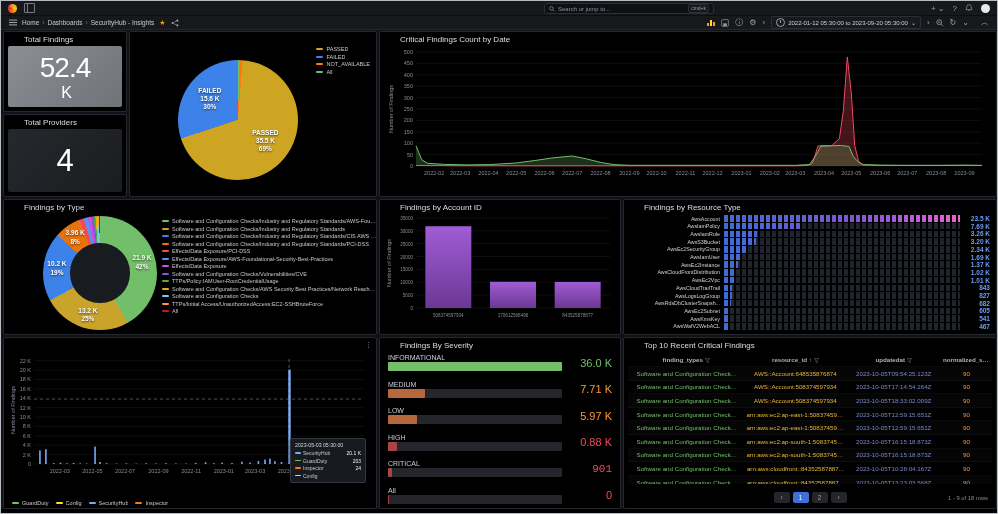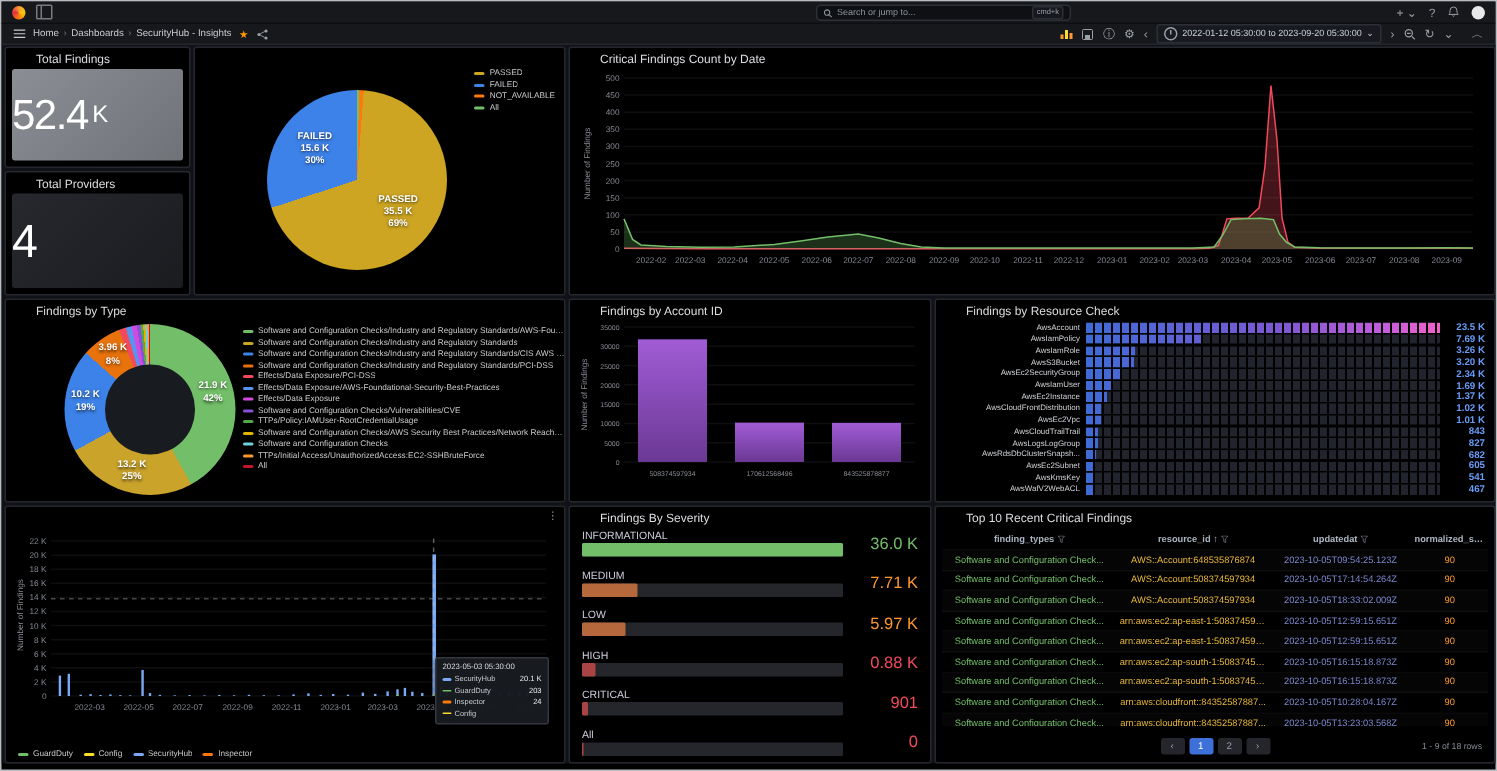--- a/index.html
+++ b/index.html
@@ -35,21 +35,21 @@
   #p-tp{left:2px;top:84px;width:124px;height:83px;}
   #p-comp{left:128px;top:1px;width:248px;height:166px;}
   #p-crit{left:378px;top:1px;width:618px;height:166px;}
   #p-type{left:2px;top:169px;width:374px;height:136px;}
   #p-acct{left:378px;top:169px;width:242px;height:136px;}
   #p-res{left:622px;top:169px;width:374px;height:136px;}
   #p-prov{left:2px;top:307px;width:374px;height:172px;}
   #p-sev{left:378px;top:307px;width:242px;height:172px;}
   #p-tab{left:622px;top:307px;width:374px;height:172px;}
   
-  .stat-body{position:absolute;left:4px;right:4px;top:14px;bottom:4px;display:flex;align-items:center;border-radius:2px;}
+  .stat-body{position:absolute;left:4px;right:4px;top:14px;bottom:4px;display:flex;align-items:center;justify-content:center;border-radius:2px;flex-direction:column;}
   .stat-gray{background:linear-gradient(135deg,#8b8f95,#6f7378);}
   .stat-dark{background:linear-gradient(135deg,#26282d,#1a1c20);}
   .stat-val{font-size:28px;color:#fff;font-weight:500;letter-spacing:-1px;}
   .stat-unit{font-size:16px;color:#fff;font-weight:500;margin-left:3px;}
   .stat-val2{font-size:31px;color:#fff;font-weight:500;}
   
   .pie{position:absolute;border-radius:50%;}
   .hole{position:absolute;border-radius:50%;background:#181b1f;}
   .pie-label{position:absolute;transform:translate(-50%,-50%);text-align:center;font-size:6.5px;font-weight:600;color:#fff;line-height:1.3;text-shadow:0 1px 2px rgba(0,0,0,.7);white-space:nowrap;}
   .lg-col{position:absolute;display:flex;flex-direction:column;gap:1.5px;}
@@ -377,21 +377,21 @@
                 <stop offset="100%" stop-color="#6b3894"></stop>
               </linearGradient>
             </defs>
             <rect x="41.33333333333333" y="12.228571428571428" width="46" height="81.77142857142857" fill="url(#pg)"></rect>
             <rect x="106" y="67.77142857142857" width="46" height="26.228571428571428" fill="url(#pg)"></rect>
             <rect x="170.66666666666669" y="67.9" width="46" height="26.099999999999994" fill="url(#pg)"></rect>
           </svg></div>
     </div>
 
     <div class="panel" id="p-res">
-      <div class="ptitle">Findings by Resource Check</div>
+      <div class="ptitle">Findings by Resource Type</div>
       <div id="lcd-resource">
           <div class="lcd-row">
             <div class="lcd-lab">AwsAccount</div>
             <div class="lcd-track">
               <div class="lcd-fill" style="width: 100%; background-size: 100% 100%;"></div>
             </div>
             <div class="lcd-val">23.5 K</div>
           </div>
           <div class="lcd-row">
             <div class="lcd-lab">AwsIamPolicy</div>
@@ -669,21 +669,21 @@
             </div>
             <div class="sv-val" style="color: rgb(242, 73, 92);">0.88 K</div>
           </div>
           <div class="sv-row">
             <div class="sv-left">
               <div class="sv-lab">CRITICAL</div>
               <div class="sv-track">
                 <div class="sv-fill" style="width: 2.50278%; background: rgb(169, 68, 68);"></div>
               </div>
             </div>
-            <div class="sv-val" style="color: rgb(242, 73, 92);">901</div>
+            <div class="sv-val" style="color: rgb(242, 73, 92); font-family: Liberation Mono, monospace;">901</div>
           </div>
           <div class="sv-row">
             <div class="sv-left">
               <div class="sv-lab">All</div>
               <div class="sv-track">
                 <div class="sv-fill" style="width: 0.833333%; background: rgb(169, 68, 68);"></div>
               </div>
             </div>
             <div class="sv-val" style="color: rgb(242, 73, 92);">0</div>
           </div>

